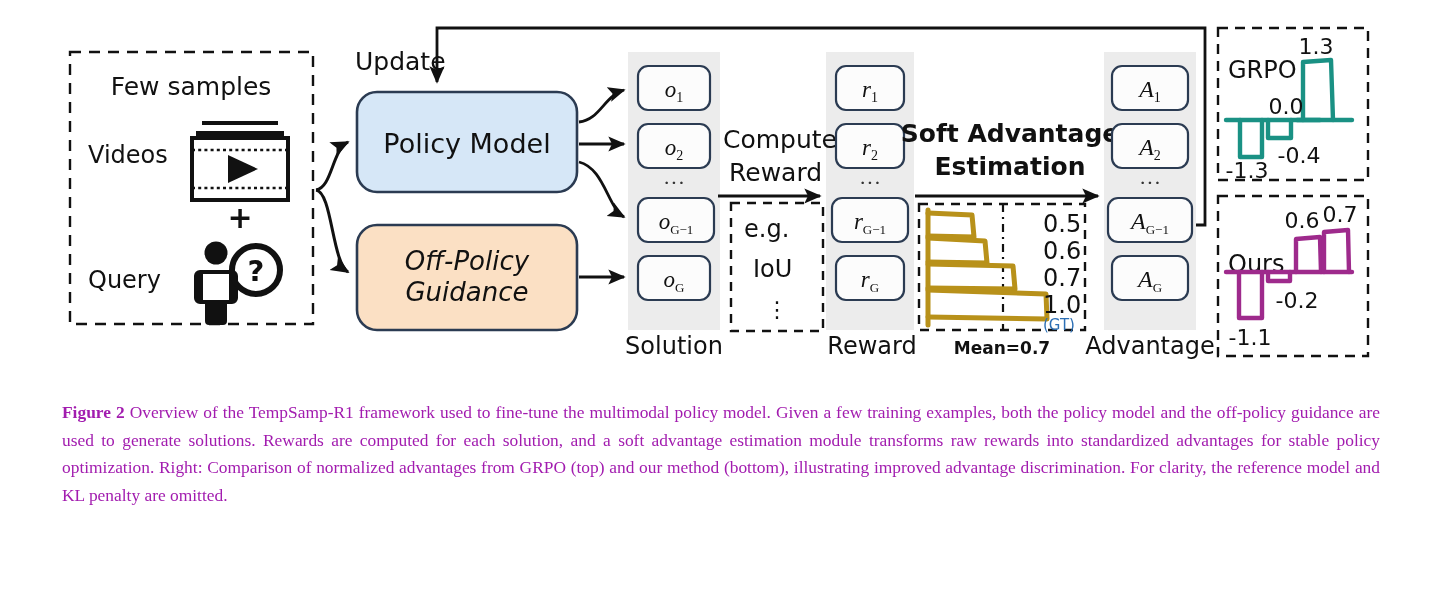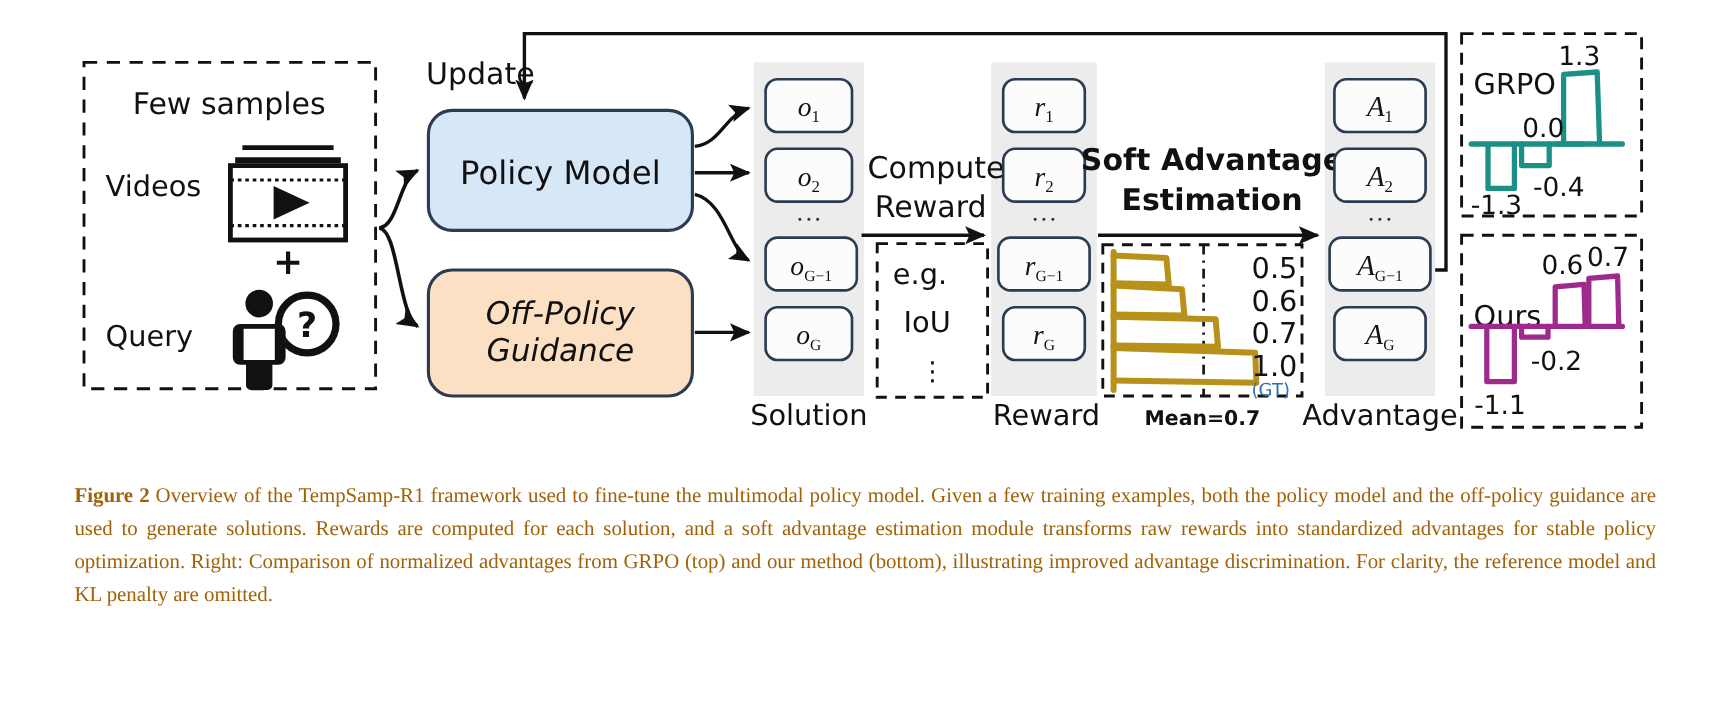--- a/index.html
+++ b/index.html
@@ -4,21 +4,21 @@
 <style>
   html,body{margin:0;padding:0;background:#ffffff;}
   body{width:1438px;height:597px;font-family:"Liberation Sans",sans-serif;overflow:hidden;}
   #root{position:relative;width:1438px;height:597px;}
   #figure{position:absolute;left:0;top:0;width:1438px;height:385px;}
   #figure svg{position:absolute;left:0;top:0;}
 
   .caption{
     position:absolute;left:62px;top:399px;width:1318px;
     font-family:"Liberation Serif",serif;
-    font-size:17.4px;line-height:27.5px;color:#a16207;
+    font-size:17.4px;line-height:27.5px;color:#a21caf;
     text-align:justify;
   }
   .caption b{font-weight:bold;}
 </style>
 </head>
 <body>
 
 <div id="root">
 
   <div id="figure">

